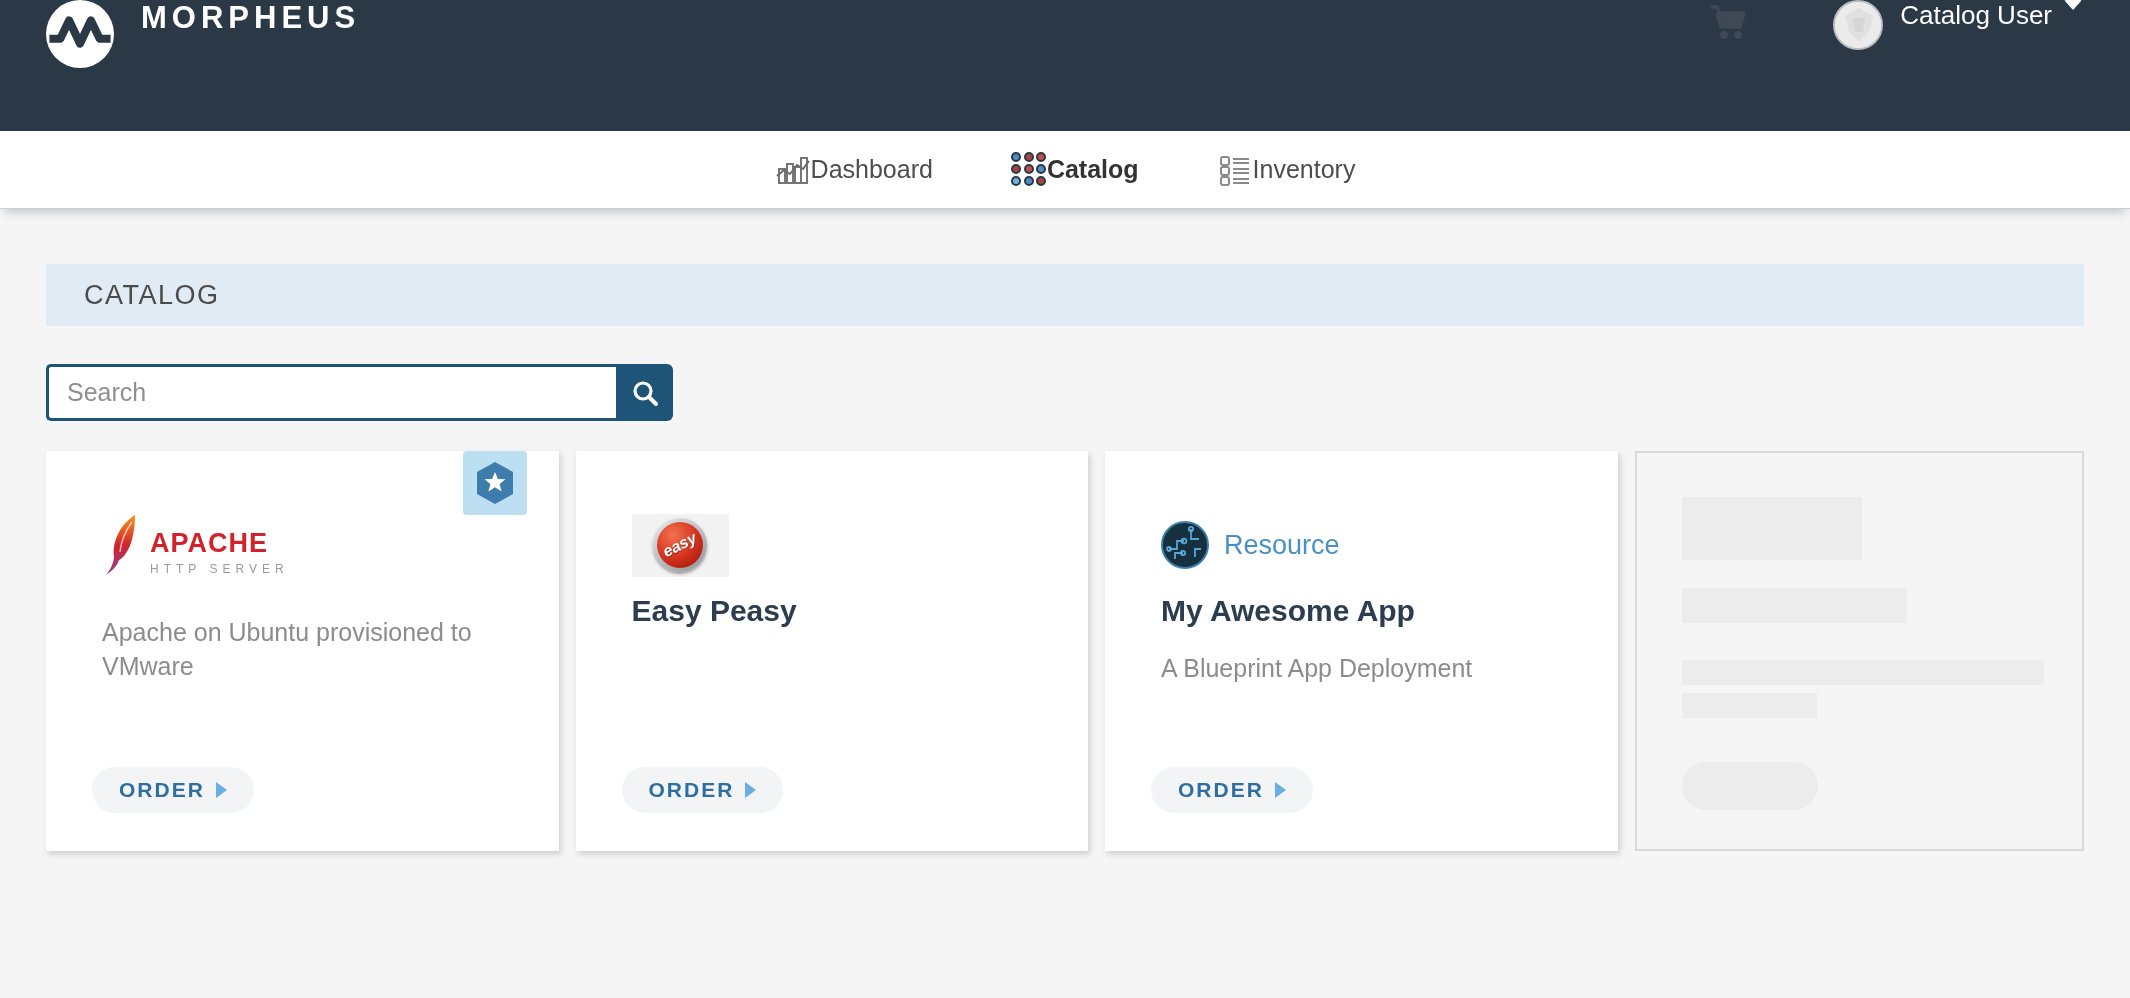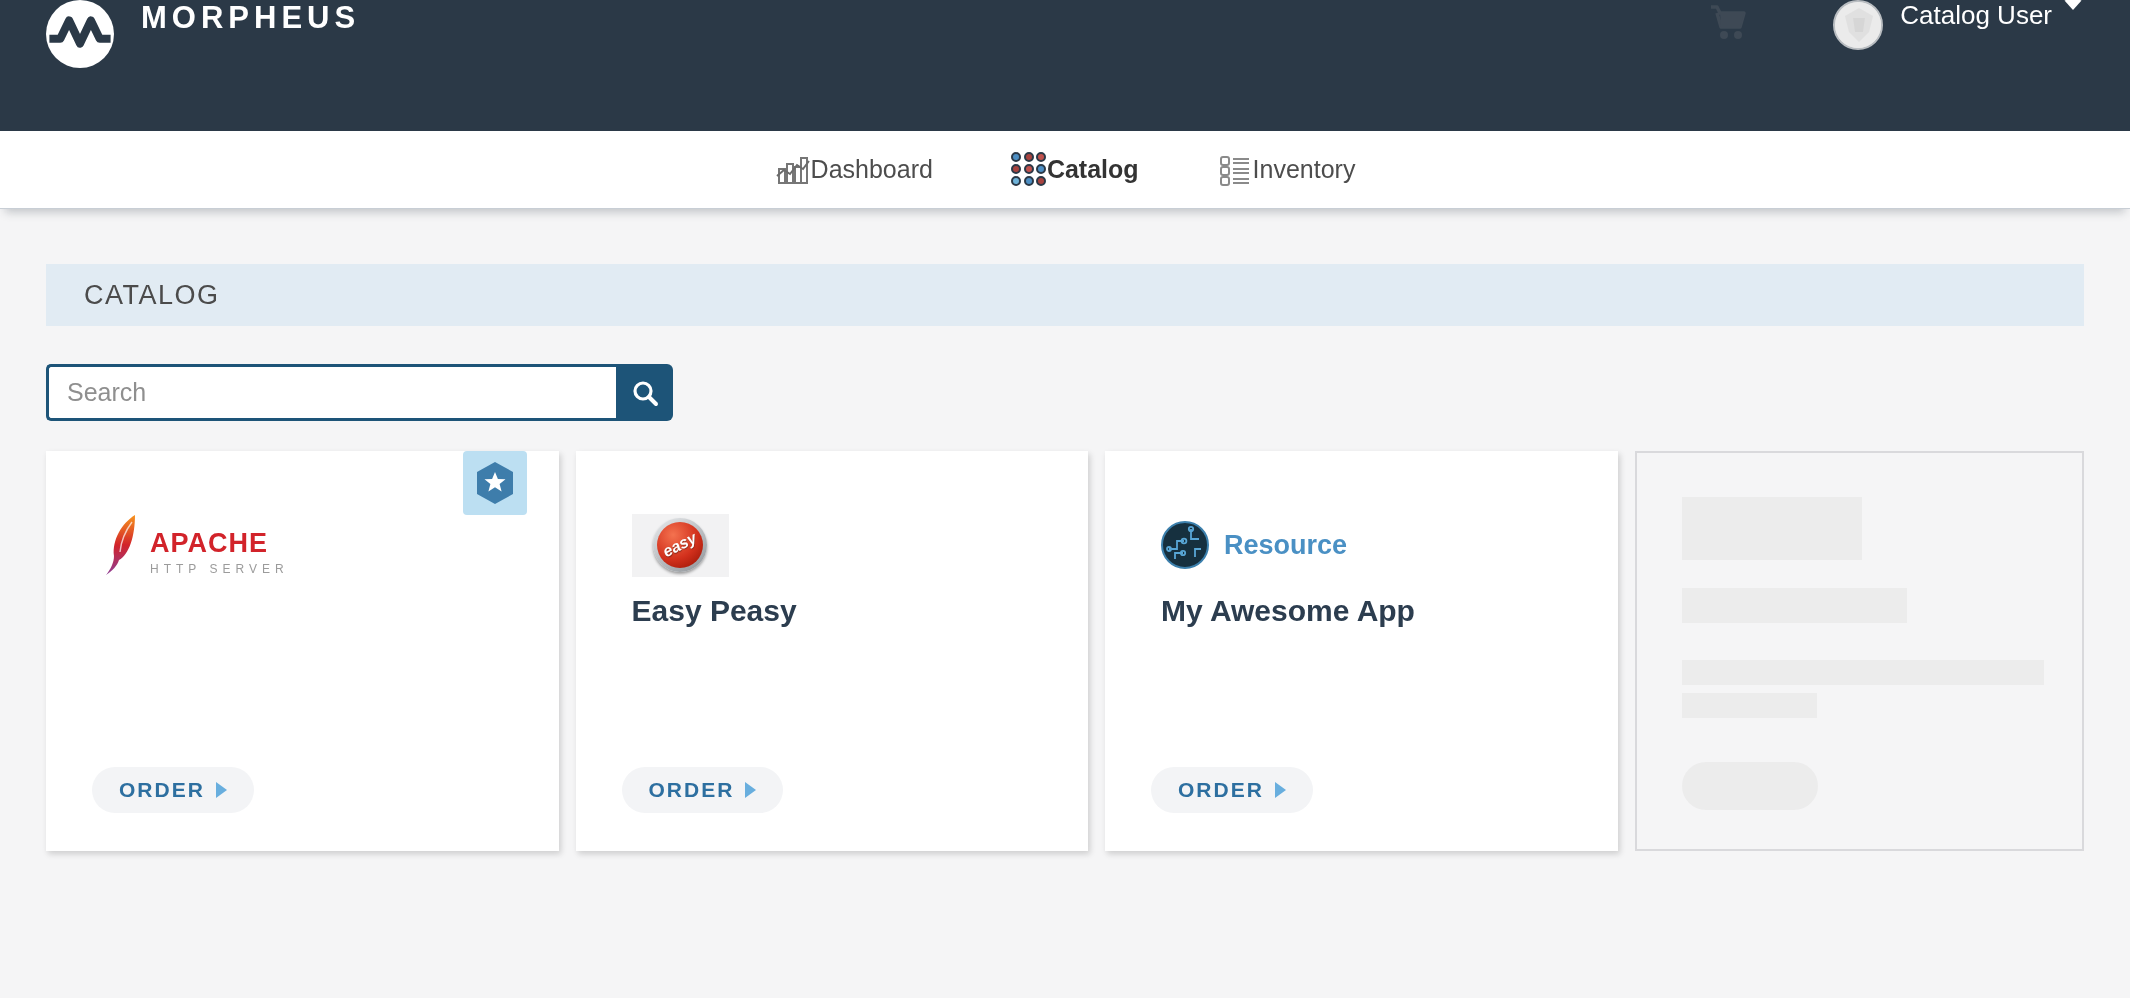--- a/index.html
+++ b/index.html
@@ -143,21 +143,21 @@
     background:radial-gradient(circle at 35% 28%, #f4724f, #d2301c 55%, #971405 95%);
     display:flex; align-items:center; justify-content:center;
   }
   .easy-text {
     color:#ffffff; font-size:16px; font-weight:700; font-style:italic;
     transform:rotate(-27deg); text-shadow:0 1px 1px rgba(0,0,0,0.4);
   }
 
   
   .resource-logo { display:flex; align-items:center; gap:15px; }
-  .resource-label { color:#4a90c4; font-size:27px; font-weight:700; }
+  .resource-label { color:#4a90c4; font-size:27px; font-weight:400; }
 
   
   .sk { background:#ececec; }
   .sk-logo  { width:180px; height:63px; }
   .sk-title { width:225px; height:35px; margin-top:28px; }
   .sk-line1 { width:362px; height:25px; margin-top:37px; }
   .sk-line2 { width:135px; height:25px; margin-top:8px; }
   .sk-btn   { width:136px; height:48px; border-radius:24px;
               position:absolute; left:45px; bottom:39px; }
 </style>
@@ -274,20 +274,21 @@
             </defs>
             <path d="M33 1 C20 9 10 26 12 42 C12 48 9 55 4 61 C11 56 15 52 17 46 C27 41 33 22 33 1 Z" fill="url(#fg)"></path>
             <path d="M30 8 C24 16 19 28 18 38" stroke="#ffffff" stroke-width="1.4" fill="none" opacity="0.7"></path>
           </svg>
           <div class="apache-text">
             <div class="l1">APACHE</div>
             <div class="l2">HTTP  SERVER</div>
           </div>
         </div>
       </div>
+      <div class="card-desc">Apache on Ubuntu provisioned to VMware</div>
       <button class="order-btn">
         <span class="order-label">ORDER</span>
         <span class="order-arrow"></span>
       </button>
     </div>
 
     <div class="card">
       <div class="logo-zone">
         <div class="easy-thumb">
           <div class="easy-outer">
@@ -317,20 +318,21 @@
               <circle cx="23" cy="20" r="2.4"></circle>
               <circle cx="30" cy="8" r="2.2"></circle>
               <circle cx="22" cy="32" r="2.2"></circle>
               <circle cx="8" cy="28" r="2"></circle>
             </g>
           </svg>
           <span class="resource-label">Resource</span>
         </div>
       </div>
       <div class="card-title">My Awesome App</div>
+      <div class="card-desc">A Blueprint App Deployment</div>
       <button class="order-btn">
         <span class="order-label">ORDER</span>
         <span class="order-arrow"></span>
       </button>
     </div>
 
     <div class="card skeleton">
       <div class="sk sk-logo"></div>
       <div class="sk sk-title"></div>
       <div class="sk sk-line1"></div>

